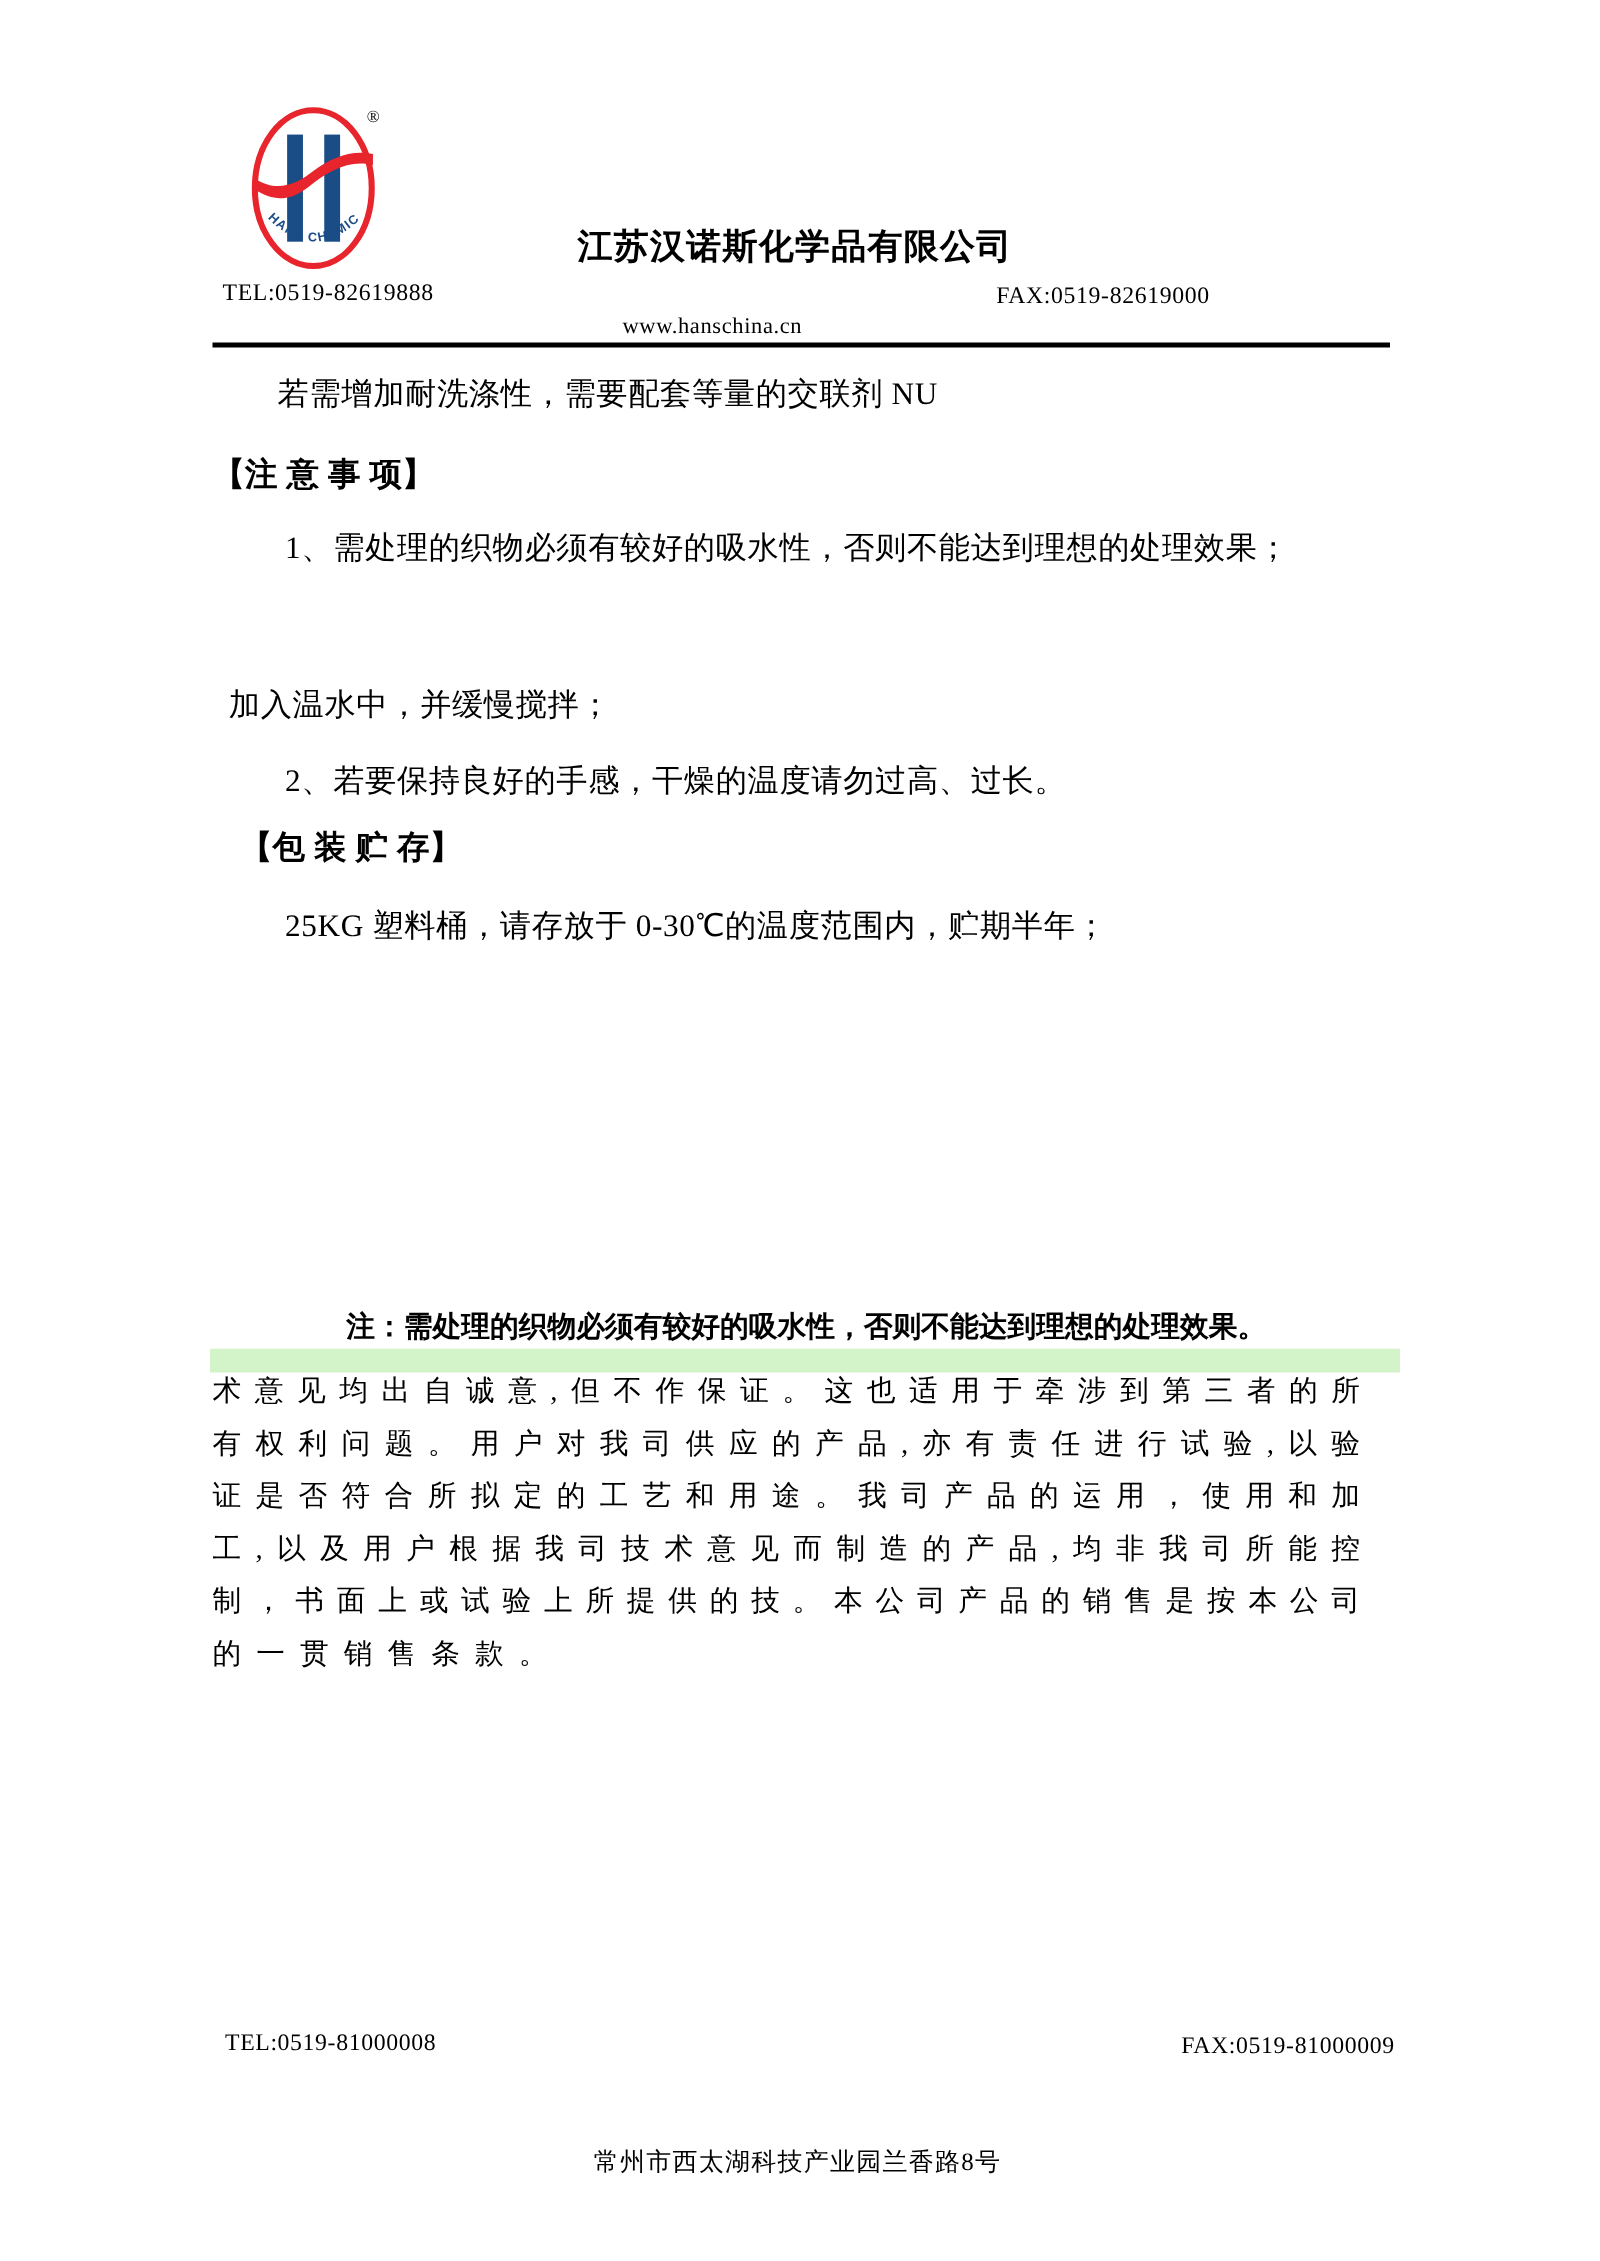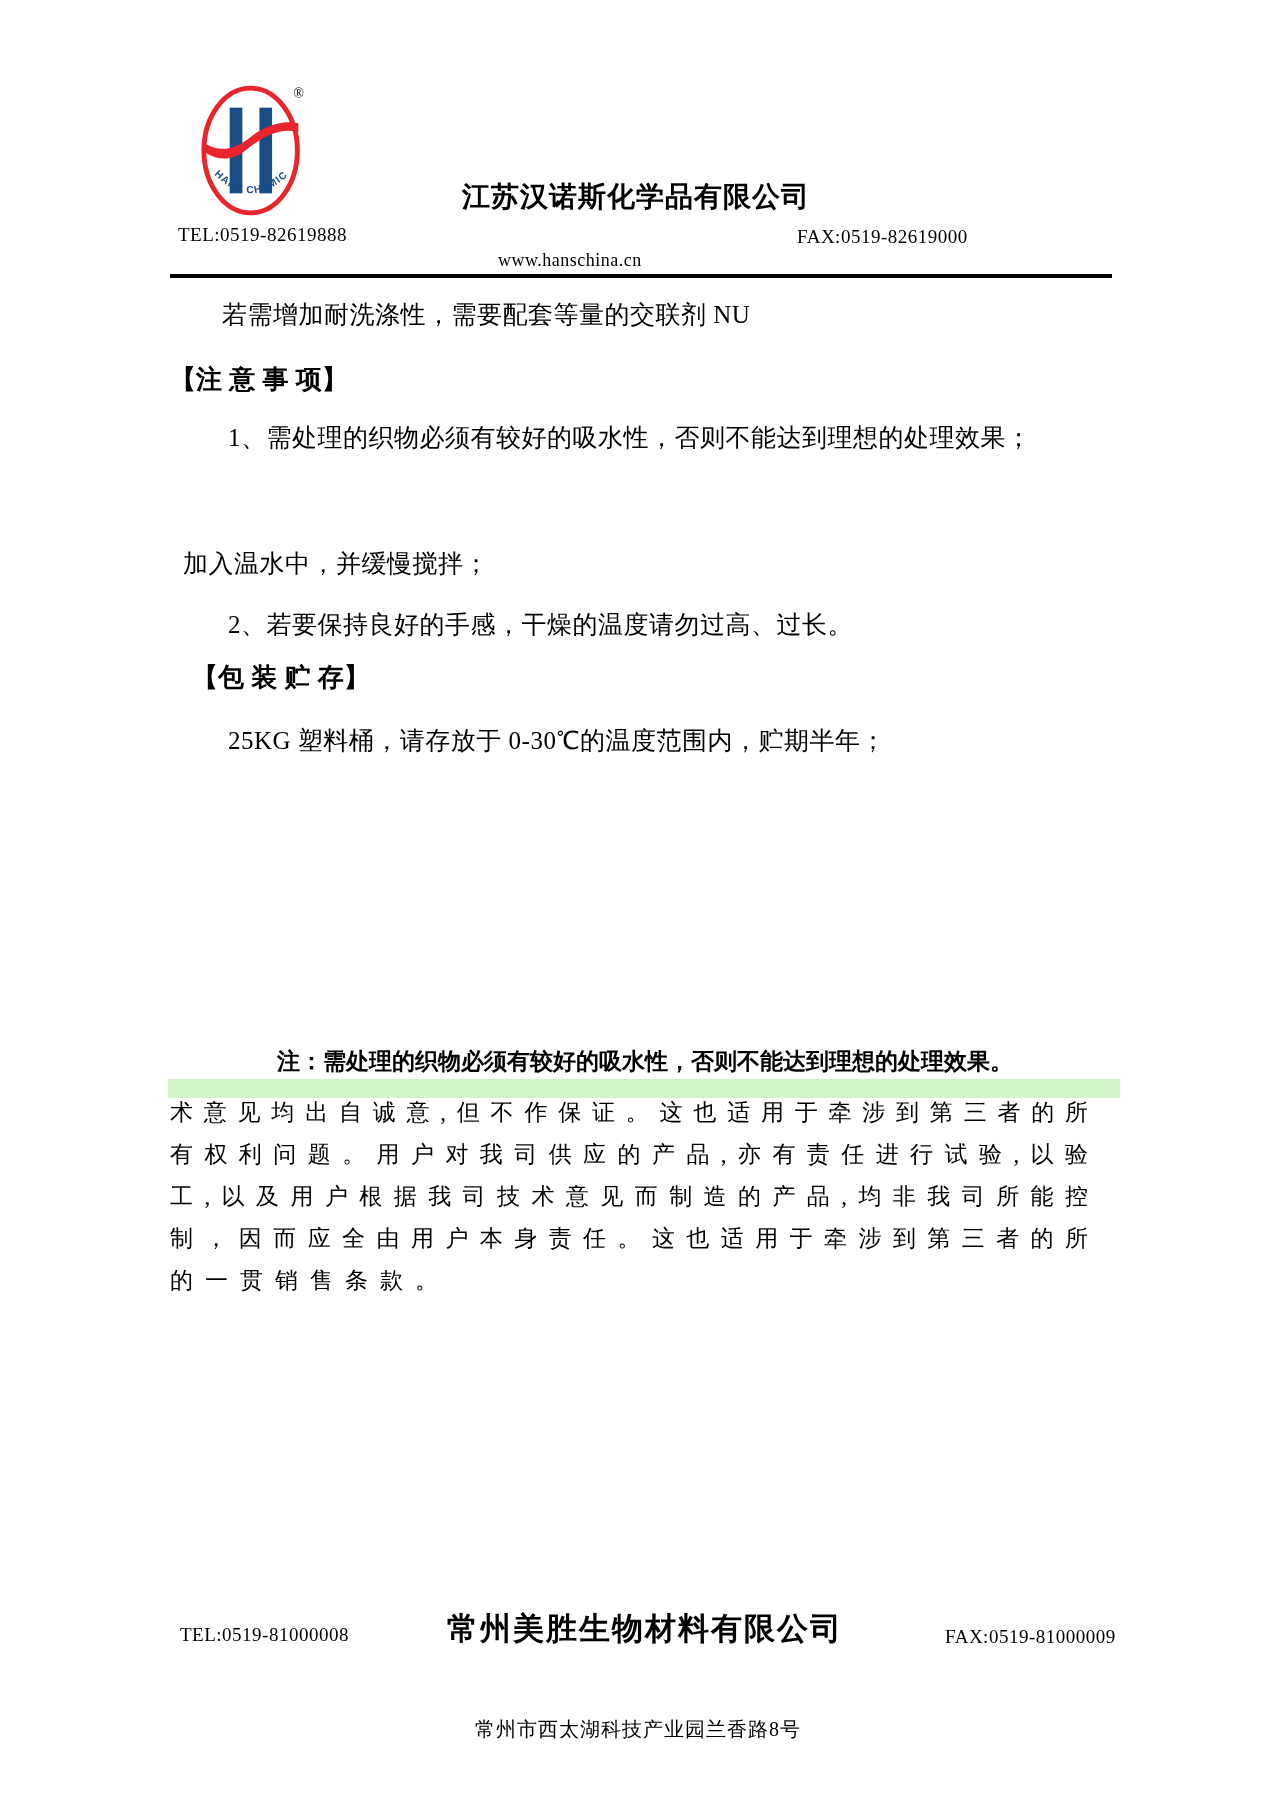--- a/index.html
+++ b/index.html
@@ -96,23 +96,23 @@
 
   <div class="abs heading h-pack">【包 装 贮 存】</div>
   <div class="abs bodytext packtext">25KG 塑料桶，请存放于 0-30℃的温度范围内，贮期半年；</div>
 
   <div class="abs note">注：需处理的织物必须有较好的吸水性，否则不能达到理想的处理效果。</div>
   <div class="abs greenbar"></div>
 
   <div class="abs disclaimer">
     <div class="dline">术意见均出自诚意,但不作保证。这也适用于牵涉到第三者的所</div>
     <div class="dline">有权利问题。用户对我司供应的产品,亦有责任进行试验,以验</div>
+    <div class="dline">证是否符合所拟定的工艺和用途。我司产品的运用，使用和加</div>
     <div class="dline">工,以及用户根据我司技术意见而制造的产品,均非我司所能控</div>
-    <div class="dline">制，因而应全由用户本身责任。这也适用于牵涉到第三者的所</div>
+    <div class="dline">制，书面上或试验上所提供的技。本公司产品的销售是按本公司</div>
     <div class="dline last">的一贯销售条款。</div>
   </div>
 
   <div class="abs ftr-contact ftr-tel">TEL:0519-81000008</div>
-  <h2 class="abs ftr-company">常州美胜生物材料有限公司</h2>
   <div class="abs ftr-contact ftr-fax">FAX:0519-81000009</div>
   <div class="abs ftr-address">常州市西太湖科技产业园兰香路8号</div>
 
 </div>
 
 </body></html>

